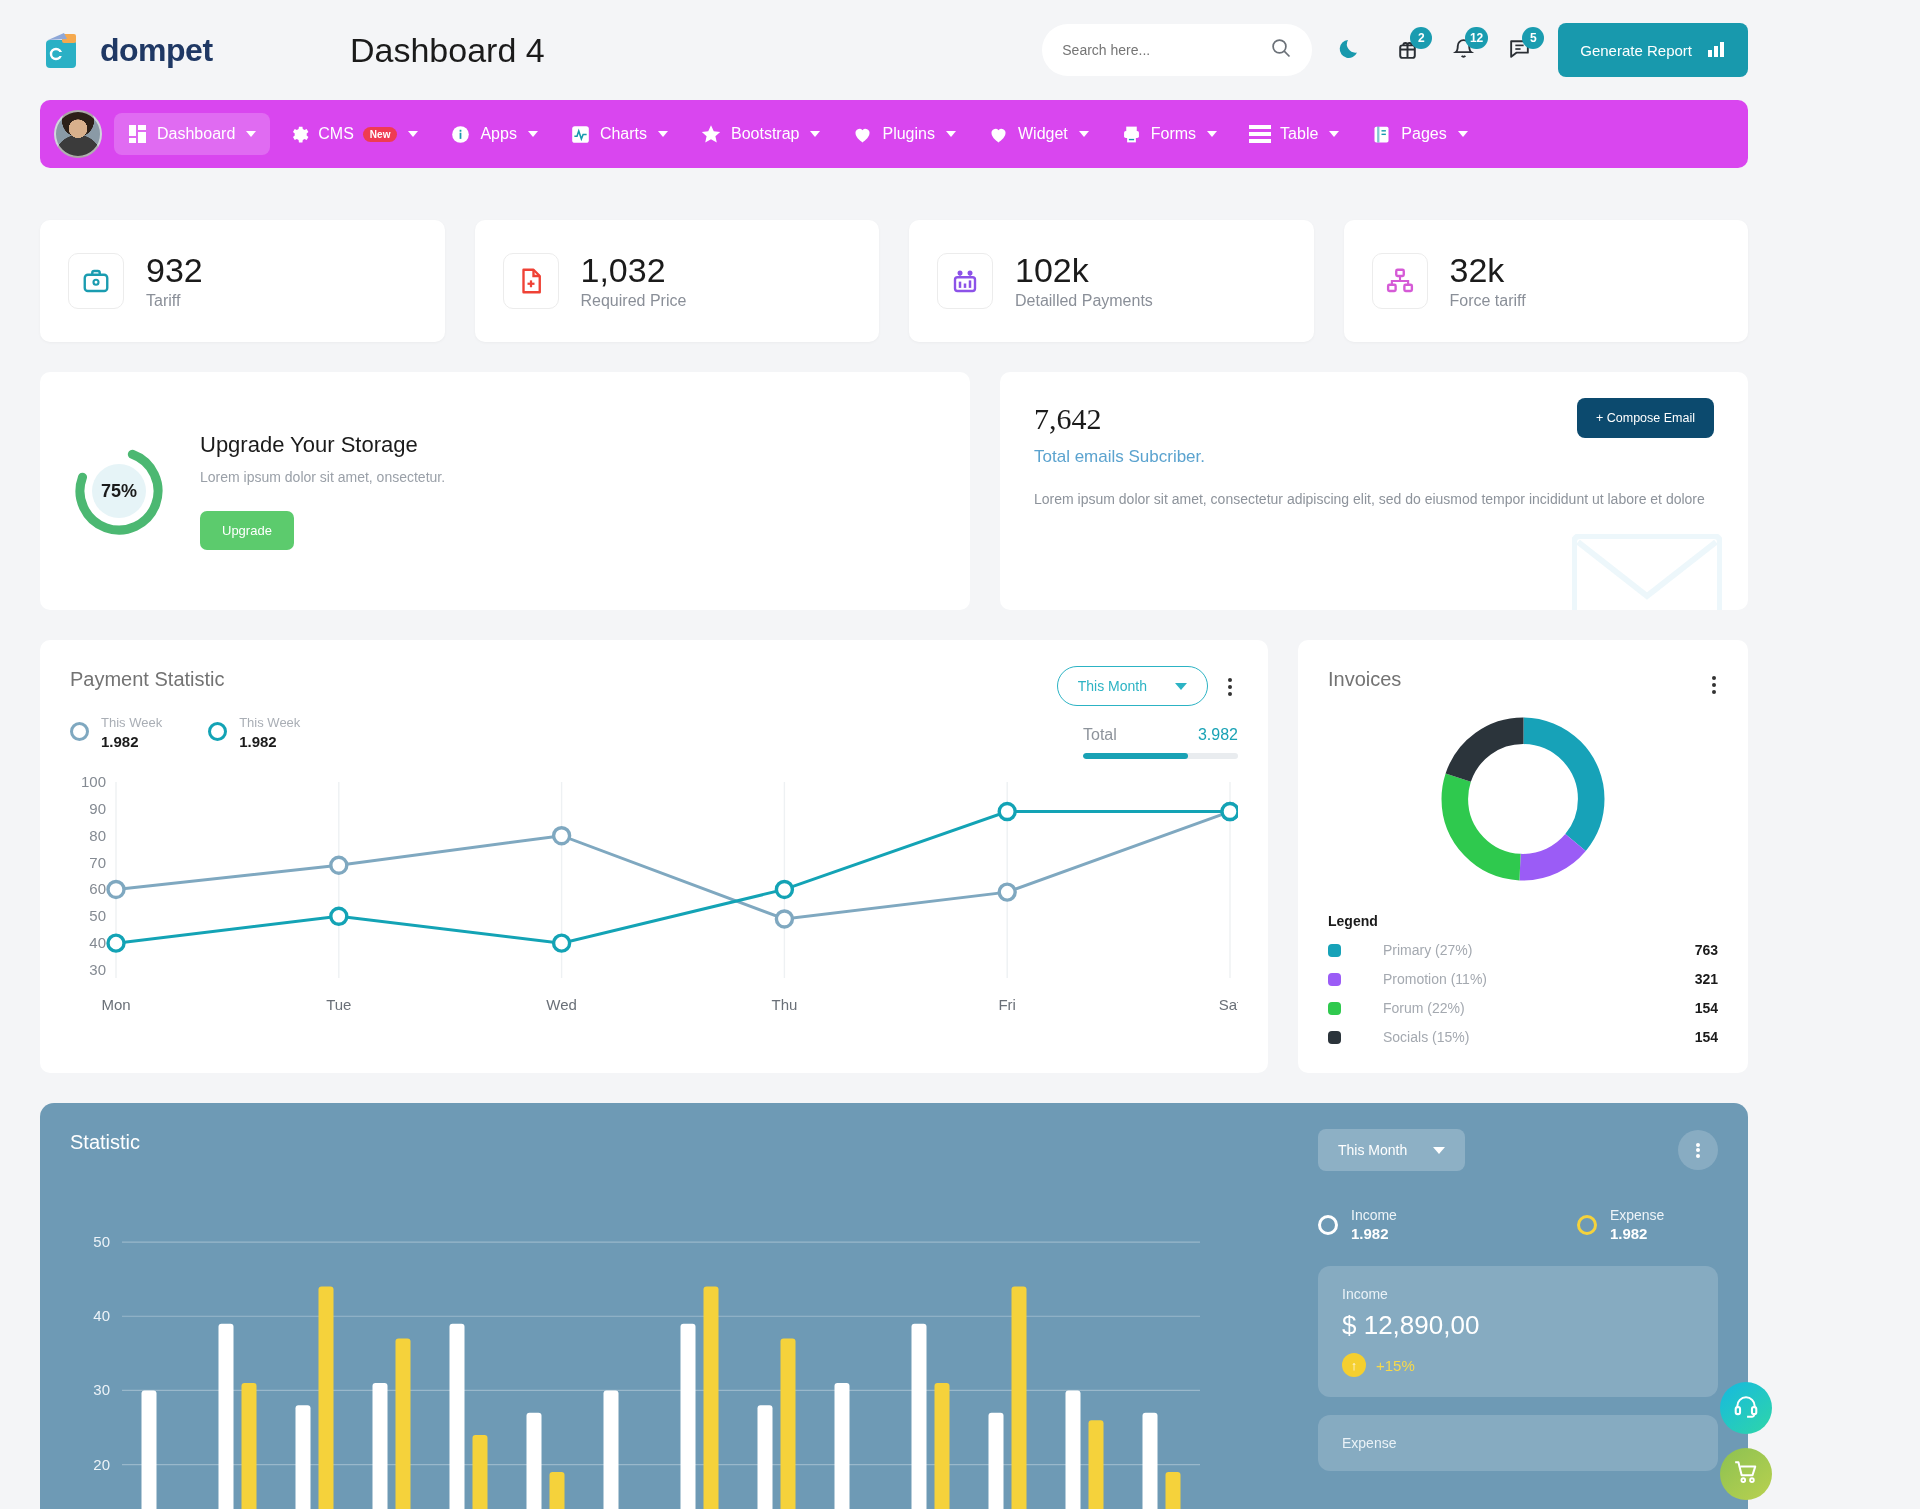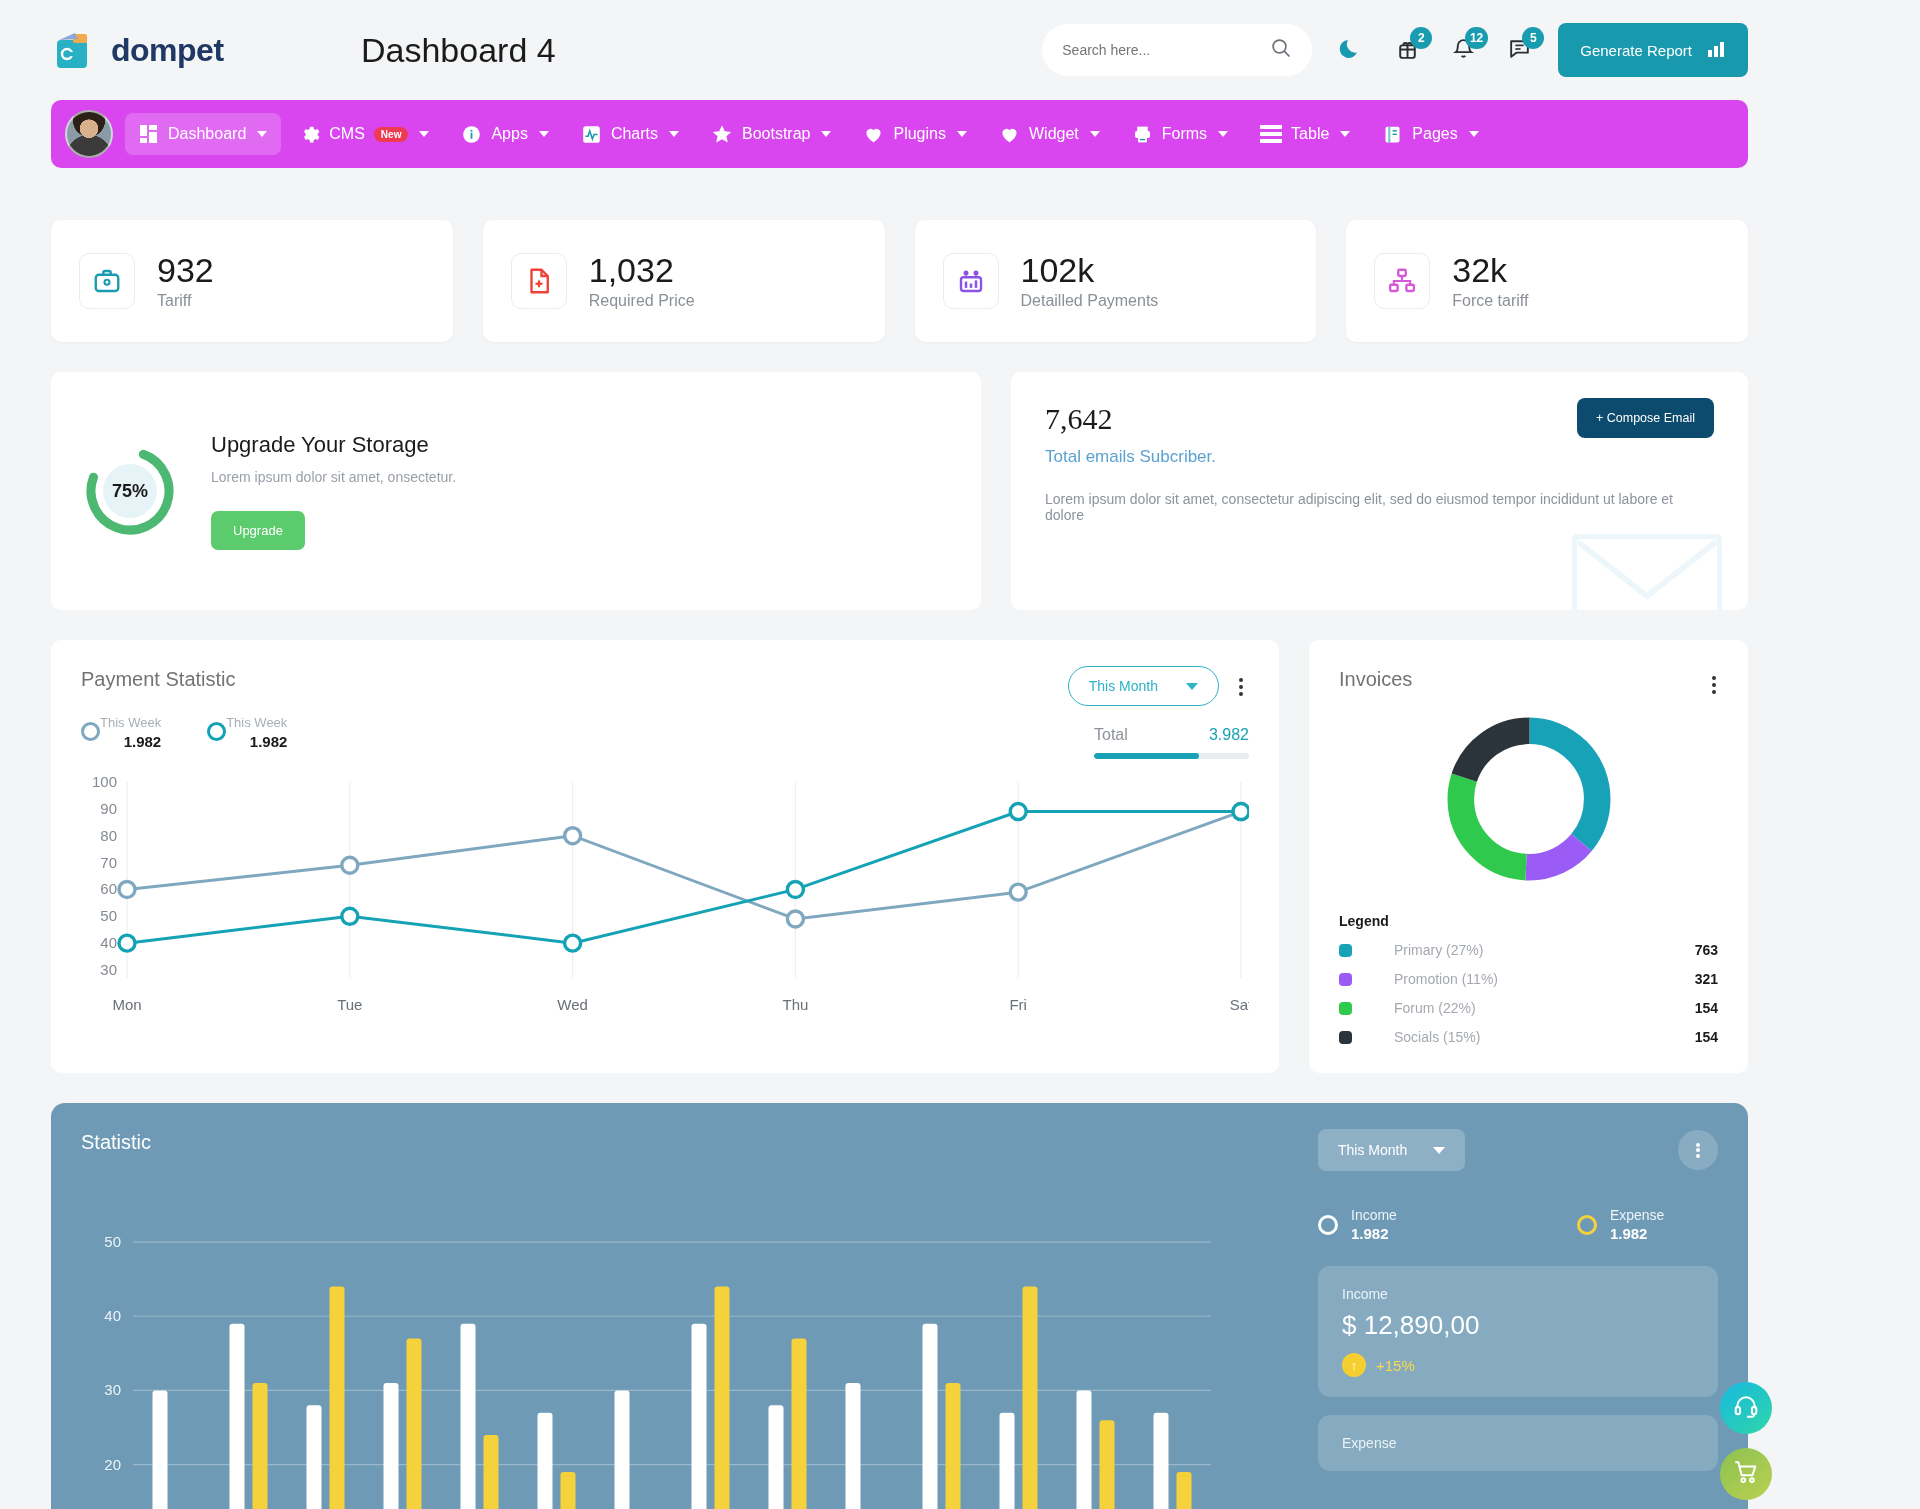--- a/index.html
+++ b/index.html
@@ -2,21 +2,21 @@
 <html><head>
 <meta charset="utf-8">
 <style>
   * { box-sizing: border-box; margin: 0; padding: 0; }
   html, body {
     width: 1920px; height: 1509px;
     background: #f4f5f7;
     font-family: "Liberation Sans", sans-serif;
     overflow: hidden;
   }
-  .page { position: relative; width: 1788px; height: 1509px; padding-left: 11px; }
+  .page { position: relative; width: 1788px; height: 1509px; }
 
   
   .topbar {
     height: 100px; display: flex; align-items: center;
     padding: 0 40px; background: #f4f5f7;
   }
   .logo-wrap { display: flex; align-items: center; gap: 12px; width: 250px; }
   .logo-mark { width: 48px; height: 48px; position: relative; }
   .logo-text { font-size: 32px; font-weight: 700; color: #1f3864; letter-spacing: -.5px; }
   .page-title { font-size: 34px; font-weight: 400; color: #1b1b1b; margin-left: 60px; }
@@ -107,21 +107,21 @@
     border: 0; border-radius: 8px; padding: 13px 19px; font-size: 12.5px; cursor: pointer;
     font-family: "Liberation Sans", sans-serif;
   }
   .env-deco { position: absolute; right: 26px; bottom: -38px; opacity: .28; }
 
   
   .chart-row { display: flex; gap: 30px; margin-top: 30px; }
   .pay-card { width: 1228px; background: #fff; border-radius: 10px; padding: 28px 30px 22px; position: relative; }
   .card-title { font-size: 20px; color: #737373; }
   .legend-dots { display: flex; gap: 46px; margin-top: 22px; }
-  .ldot { display: flex; align-items: center; gap: 0; text-align: right; }
+  .ldot { display: flex; align-items: center; gap: 12px; }
   .ring-s { width: 19px; height: 19px; border-radius: 50%; border: 3px solid #7fa8c0; }
   .ring-s.teal { border-color: #13a3b5; }
   .ld-top { font-size: 13px; color: #a9aeb5; }
   .ld-val { font-size: 15px; color: #1b1b1b; font-weight: 700; margin-top: 2px; }
   .pay-tools { position: absolute; right: 30px; top: 26px; display: flex; align-items: flex-start; gap: 14px; }
   .month-sel {
     border: 1px solid #2cb3c4; color: #2cb3c4; background: #fff; border-radius: 22px;
     padding: 11px 20px; font-size: 14px; display: flex; align-items: center; gap: 28px; cursor: pointer;
   }
   .caret-t { width: 0; height: 0; border-left: 6px solid transparent; border-right: 6px solid transparent; border-top: 7px solid #2cb3c4; }

